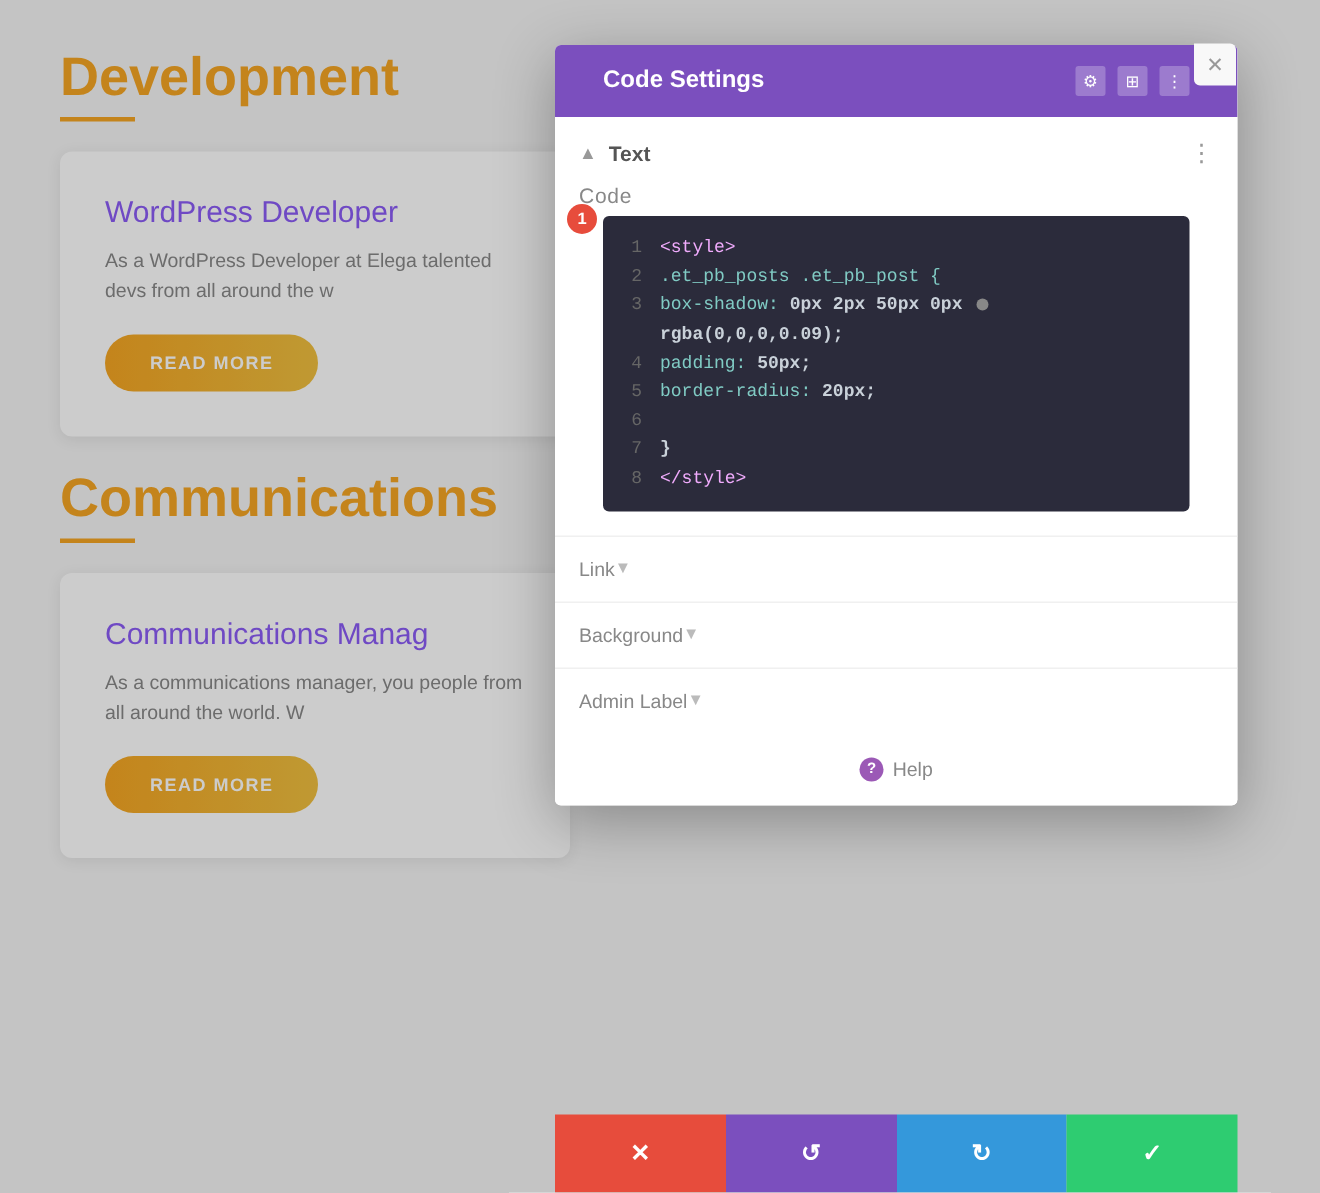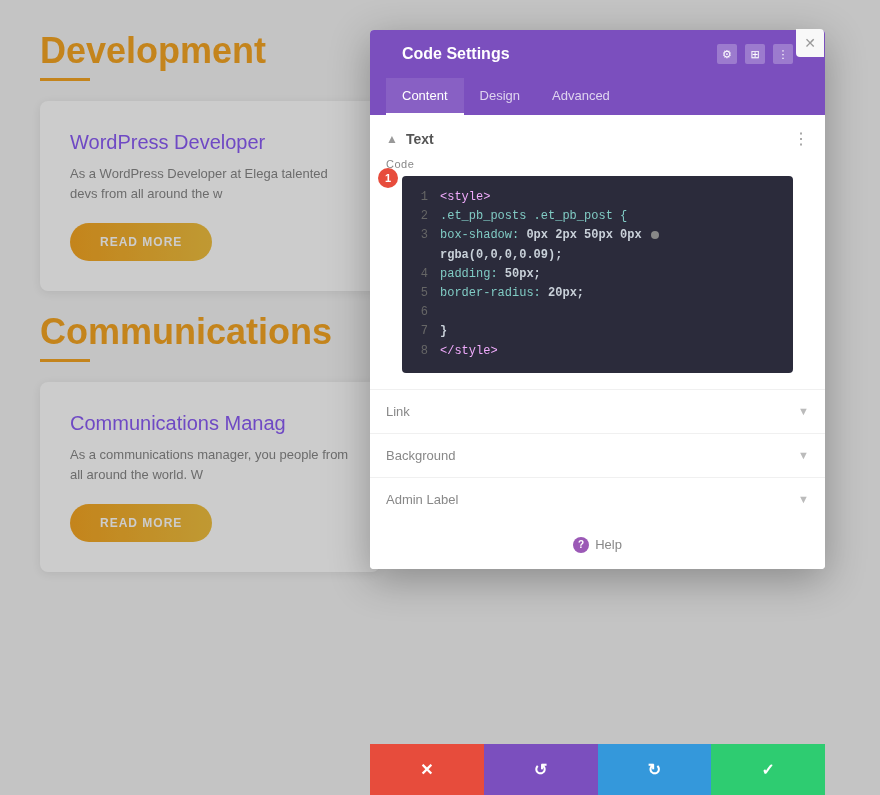--- a/index.html
+++ b/index.html
@@ -218,21 +218,21 @@
       color: #999;
     }
 
     .section-menu {
       font-size: 16px;
       color: #999;
       cursor: pointer;
     }
 
     .code-label {
-      font-size: 11px;
+      font-size: 14px;
       color: #888;
       padding: 0 16px 6px;
       font-weight: 500;
       letter-spacing: 0.5px;
     }
 
     
     .code-editor {
       margin: 0 16px 16px;
       background: #2b2b3b;
@@ -283,21 +283,20 @@
     }
 
     
     .accordion-section {
       border-top: 1px solid #f0f0f0;
     }
 
     .accordion-header {
       display: flex;
       align-items: center;
-      justify-content: space-between;
       padding: 14px 16px;
       cursor: pointer;
     }
 
     .accordion-title {
       font-size: 13px;
       color: #888;
     }
 
     .accordion-chevron {
@@ -409,25 +408,20 @@
 
   <div class="modal-header">
     <span class="modal-header-title">Code Settings</span>
     <div class="modal-header-icons">
       <div class="modal-header-icon">⚙</div>
       <div class="modal-header-icon">⊞</div>
       <div class="modal-header-icon">⋮</div>
     </div>
   </div>
 
-  <div class="modal-tabs">
-    <div class="modal-tab active">Content</div>
-    <div class="modal-tab">Design</div>
-    <div class="modal-tab">Advanced</div>
-  </div>
 
 
   <div class="modal-body">
 
     <div>
       <div class="section-header">
         <div class="section-header-left">
           <span class="section-arrow">▲</span>
           <span class="section-title">Text</span>
         </div>

